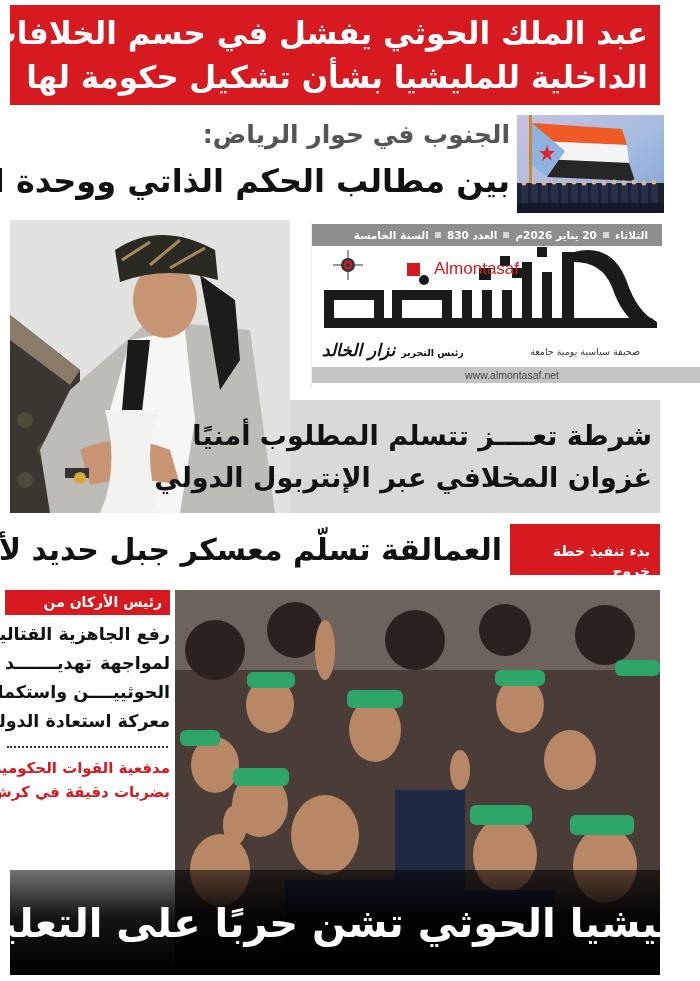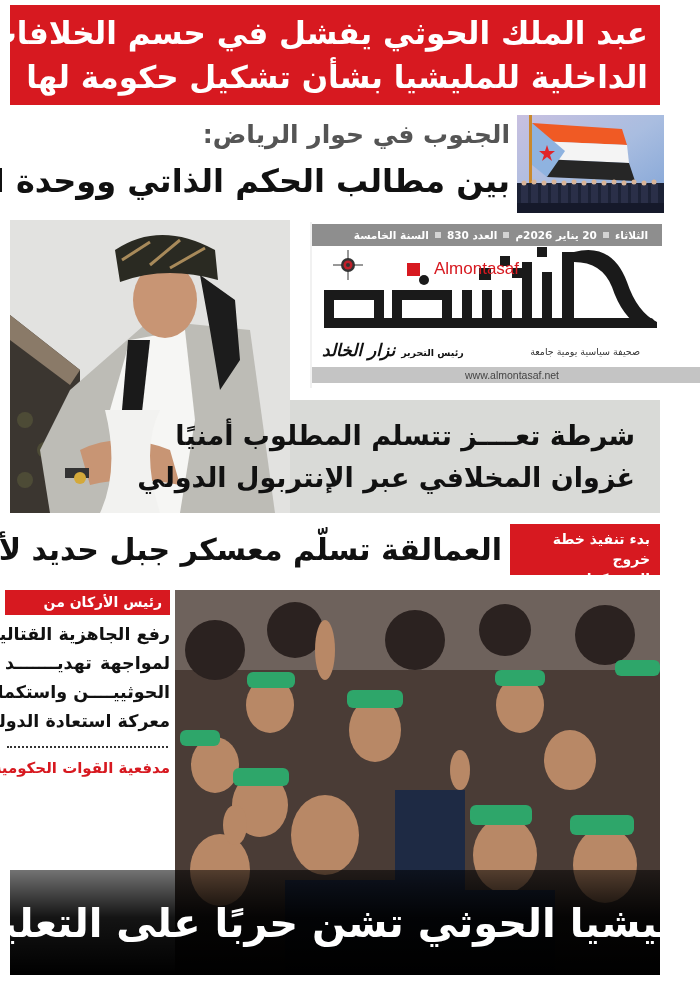--- a/index.html
+++ b/index.html
@@ -69,31 +69,31 @@
   .editor .name { font-family: "DejaVu Serif", serif; font-style: italic; font-size: 17px; color: #111; font-weight: bold; }
   .url-bar {
     position: absolute; left: 0; top: 145px; width: 400px; height: 16px; background: #c4c4c4;
     color: #444444; font-family: "Liberation Sans", sans-serif; font-size: 10.5px; direction: ltr;
     display: flex; align-items: center; justify-content: center;
   }
 
   
   .story-box {
     left: 290px; top: 400px; width: 370px; height: 113px; background: #d9dad7;
-    display: flex; flex-direction: column; justify-content: center; padding-right: 25px;
+    display: flex; flex-direction: column; justify-content: center; padding-right: 8px;
   }
   .story-box .line {
     color: #111111; font-weight: bold; font-size: 27px; line-height: 42px; white-space: nowrap;
   }
 
   
   .tag-box {
     left: 510px; top: 524px; width: 150px; height: 51px; background: #d71920;
     color: #ffffff; font-weight: bold; font-size: 14px; line-height: 20px;
-    padding: 5px 10px; text-align: right;
+    padding: 17px 10px; text-align: right;
   }
   .mid-headline {
     right: 198px; top: 525px; color: #111111; font-weight: bold; font-size: 30px; line-height: 50px;
     white-space: nowrap;
   }
 
   
   .left-col { left: 5px; top: 590px; width: 165px; }
   .tag-red-small {
     background: #d71920; color: #ffffff; font-weight: bold; font-size: 14px; line-height: 24px;
@@ -284,20 +284,21 @@
   <div class="tag-red-small">رئيس الأركان من مأرب:</div>
   <div class="black-lines">
     <div>رفع الجاهزية القتالية</div>
     <div>لمواجهة تهديـــــــد</div>
     <div>الحوثييــــن واستكمال</div>
     <div>معركة استعادة الدولة</div>
   </div>
   <div class="dotted"></div>
   <div class="red-lines">
     <div>مدفعية القوات الحكومية</div>
+    <div>بضربات دقيقة في كرش</div>
   </div>
 </div>
 
 <div class="abs big-photo">
   <svg viewBox="0 0 485 385" preserveAspectRatio="none">
     <rect x="0" y="0" width="485" height="385" fill="#4a3c36"></rect>
     <rect x="0" y="0" width="485" height="80" fill="#6e625c"></rect>
     <g fill="#2b2220">
       <circle cx="40" cy="60" r="30"></circle>
         <circle cx="120" cy="40" r="28"></circle>

